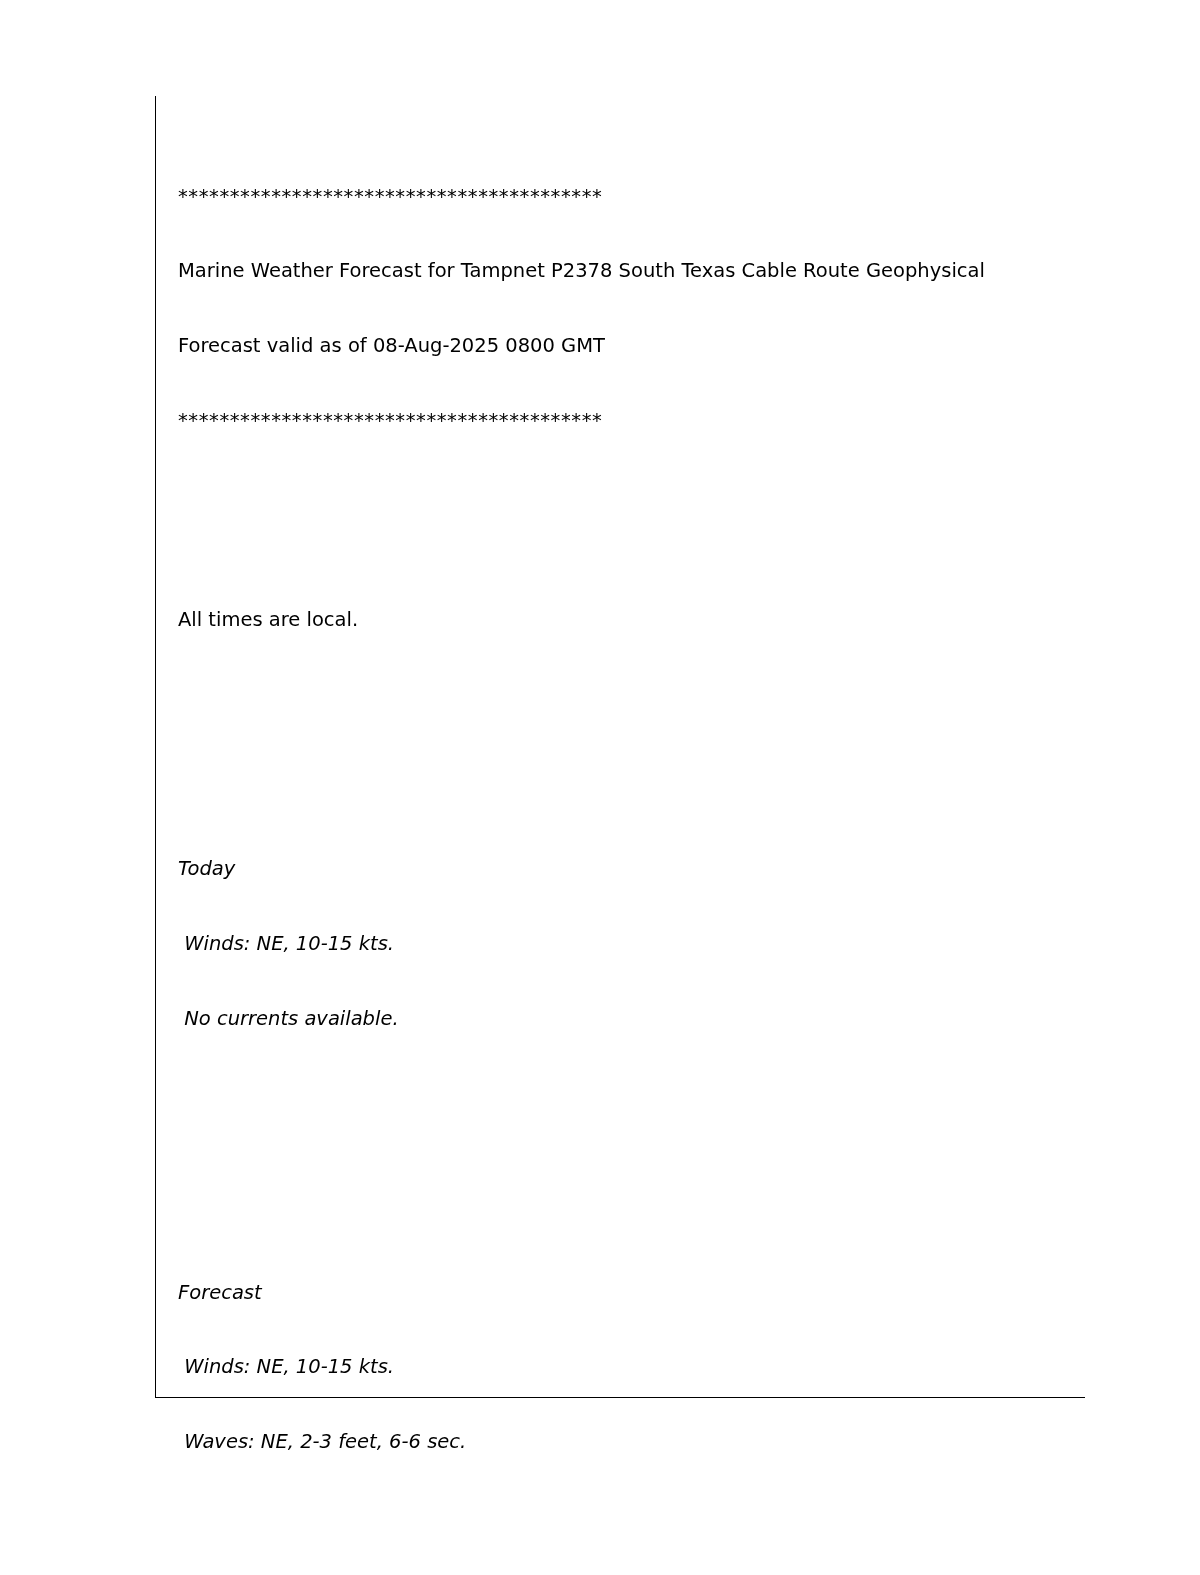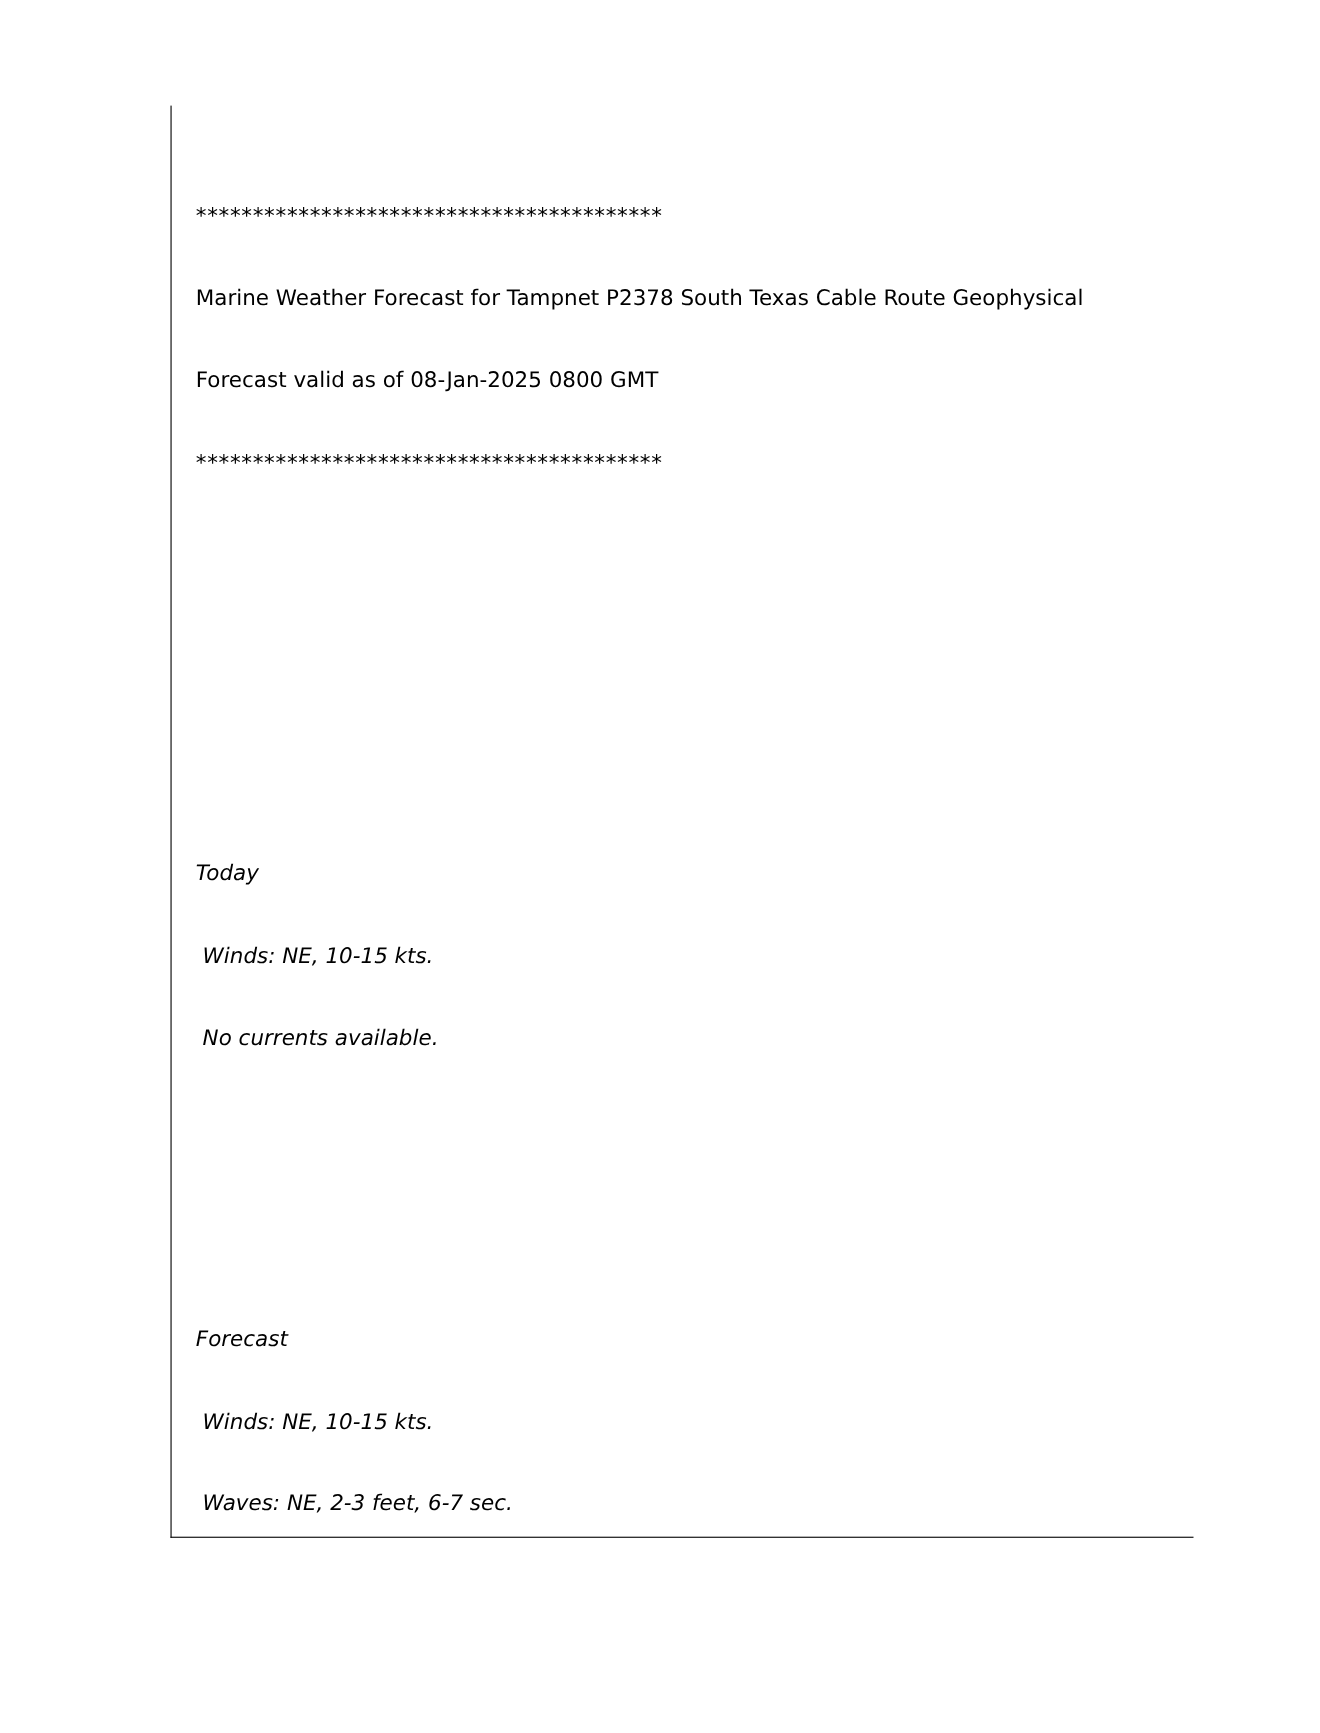--- a/index.html
+++ b/index.html
@@ -66,39 +66,40 @@
 <body>
 
 <div class="page">
 
   <div class="doc-frame"></div>
 
   <div class="content">
 
     <span class="line stars">*****************************************</span>
     <span class="line title-line">Marine Weather Forecast for Tampnet P2378 South Texas Cable Route Geophysical</span>
-    <span class="line title-line">Forecast valid as of 08-Jan-2025 0800 GMT</span>
+    <span class="line title-line">Forecast valid as of 08-Aug-2025 0800 GMT</span>
     <span class="line stars">*****************************************</span>
 
     <span class="blank"></span>
 
+    <span class="line">All times are local.</span>
 
     <span class="blank"></span>
 
     <span class="block">
       <span class="line">Today</span>
       <span class="line"> Winds: NE, 10-15 kts.</span>
       <span class="line"> No currents available.</span>
     </span>
     <span class="blank"></span>
 
     <span class="block">
       <span class="line">Forecast</span>
       <span class="line"> Winds: NE, 10-15 kts.</span>
-      <span class="line"> Waves: NE, 2-3 feet, 6-7 sec.</span>
+      <span class="line"> Waves: NE, 2-3 feet, 6-6 sec.</span>
       
     </span>
     
 
     
     
 
     
     
 

